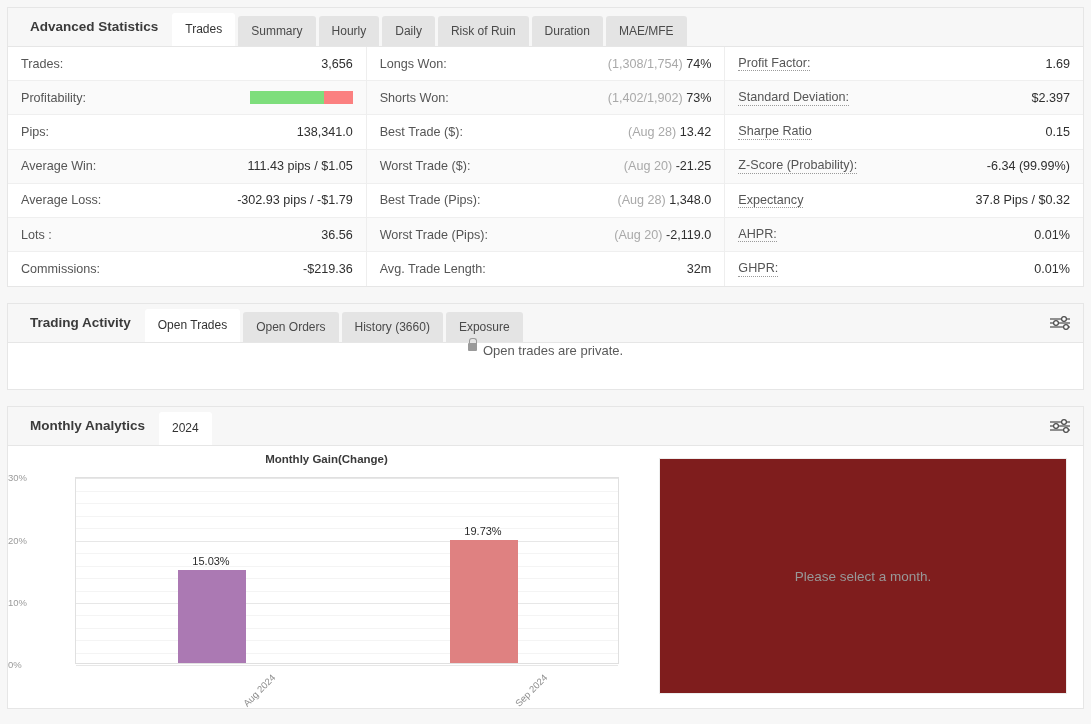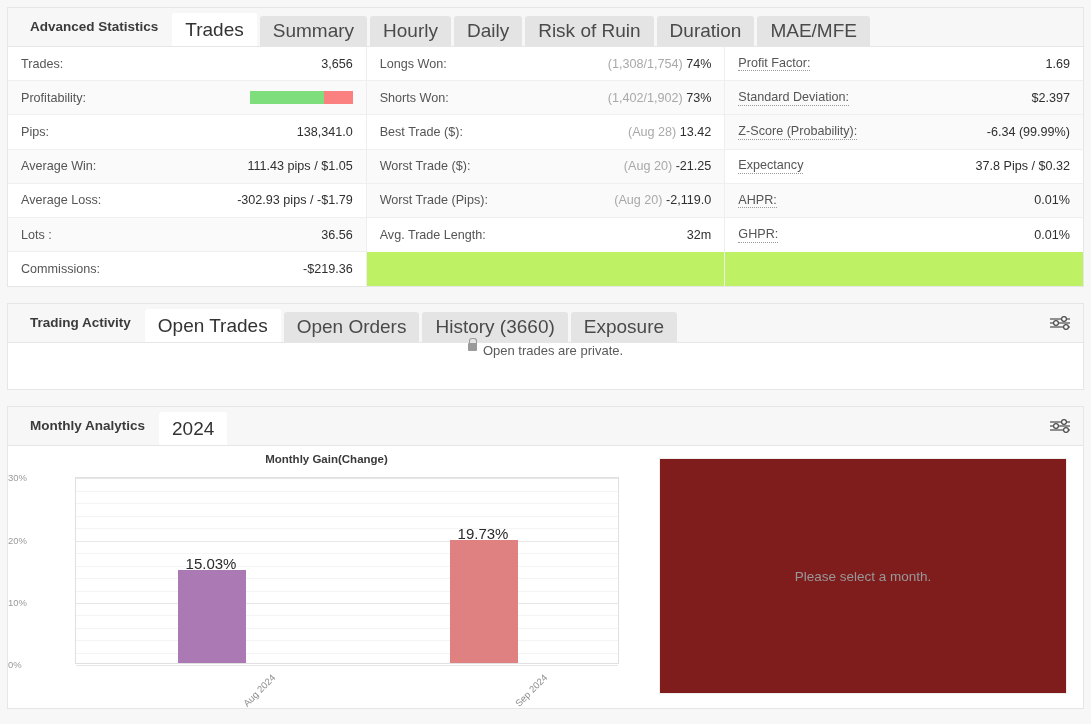--- a/index.html
+++ b/index.html
@@ -33,21 +33,21 @@
   .tabstrip .title {
     font-size: 13.5px;
     font-weight: bold;
     color: #3b3b3b;
     padding: 0 14px;
     height: 38px;
     line-height: 38px;
     white-space: nowrap;
   }
   .tab {
-    font-size: 19px;
+    font-size: 12px;
     color: #4a4a4a;
     background: #e4e4e4;
     height: 30px;
     line-height: 30px;
     padding: 0 13px;
     margin-right: 3px;
     border-radius: 3px 3px 0 0;
     white-space: nowrap;
     cursor: pointer;
   }
@@ -165,21 +165,21 @@
     width: 60px;
     text-align: left;
     font-size: 9.5px;
     color: #9b9b9b;
     transform: translateY(-50%);
   }
   .bar { position: absolute; bottom: 0; }
   .barlabel {
     position: absolute;
     text-align: center;
-    font-size: 15px;
+    font-size: 11px;
     color: #2b2b2b;
     transform: translateX(-50%);
     white-space: nowrap;
   }
   .xtick {
     position: absolute;
     font-size: 9.5px;
     color: #8d8d8d;
     transform: rotate(-45deg);
     transform-origin: right top;
@@ -259,37 +259,45 @@
             <div class="sval"><span class="muted">(1,402/1,902) </span><span class="strong">73%</span></div>
           </div>
           <div class="srow odd">
             <div class="slabel">Best Trade ($):</div>
             <div class="sval"><span class="muted">(Aug 28) </span><span class="strong">13.42</span></div>
           </div>
           <div class="srow even">
             <div class="slabel">Worst Trade ($):</div>
             <div class="sval"><span class="muted">(Aug 20) </span><span class="strong">-21.25</span></div>
           </div>
+          <div class="srow odd">
+            <div class="slabel">Best Trade (Pips):</div>
+            <div class="sval"><span class="muted">(Aug 28) </span><span class="strong">1,348.0</span></div>
+          </div>
           <div class="srow even">
             <div class="slabel">Worst Trade (Pips):</div>
             <div class="sval"><span class="muted">(Aug 20) </span><span class="strong">-2,119.0</span></div>
           </div>
           <div class="srow odd">
             <div class="slabel">Avg. Trade Length:</div>
             <div class="sval"><span class="strong">32m</span></div>
           </div>
         </div>
         <div class="stats-col">
           <div class="srow odd">
             <div class="slabel hint">Profit Factor:</div>
             <div class="sval"><span class="strong">1.69</span></div>
           </div>
           <div class="srow even">
             <div class="slabel hint">Standard Deviation:</div>
             <div class="sval"><span class="strong">$2.397</span></div>
+          </div>
+          <div class="srow odd">
+            <div class="slabel hint">Sharpe Ratio</div>
+            <div class="sval"><span class="strong">0.15</span></div>
           </div>
           <div class="srow even">
             <div class="slabel hint">Z-Score (Probability):</div>
             <div class="sval"><span class="strong">-6.34 (99.99%)</span></div>
           </div>
           <div class="srow odd">
             <div class="slabel hint">Expectancy</div>
             <div class="sval"><span class="strong">37.8 Pips / $0.32</span></div>
           </div>
           <div class="srow even">

